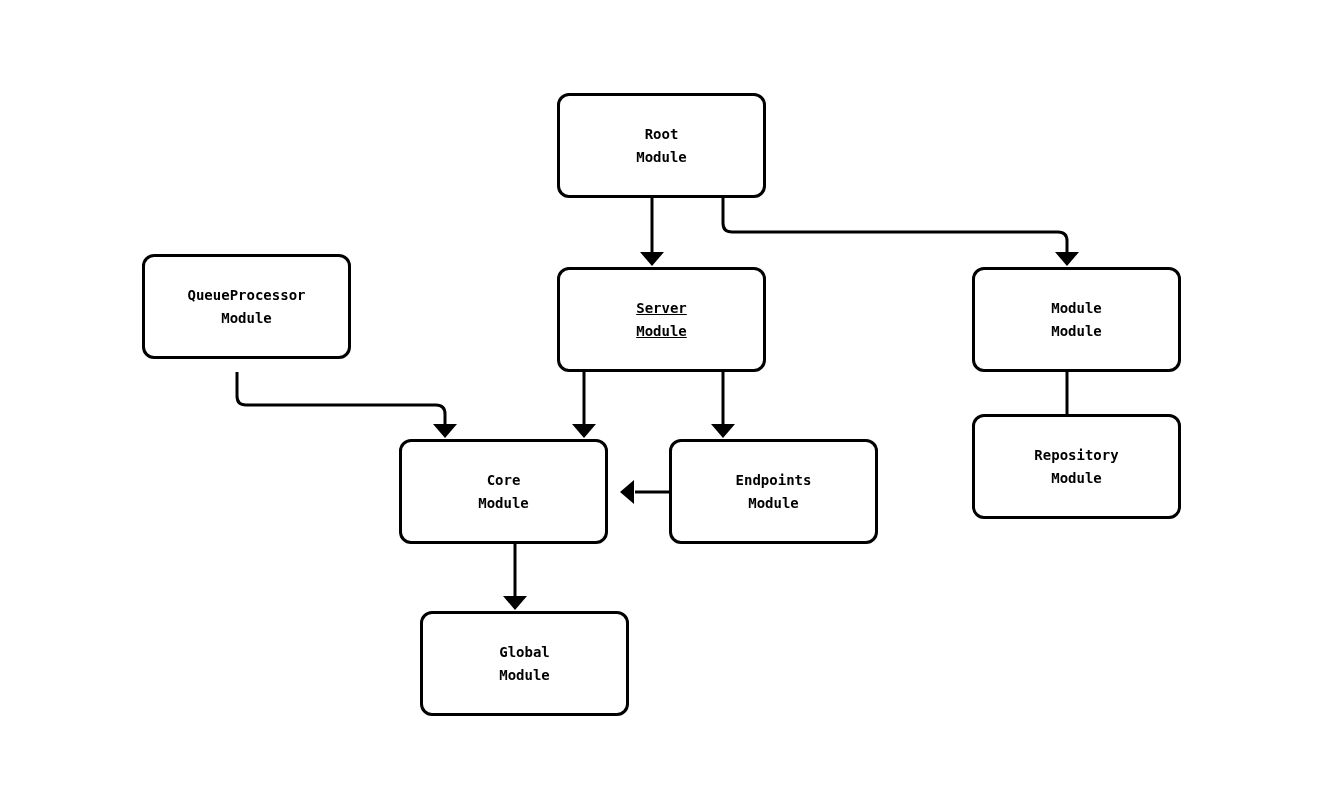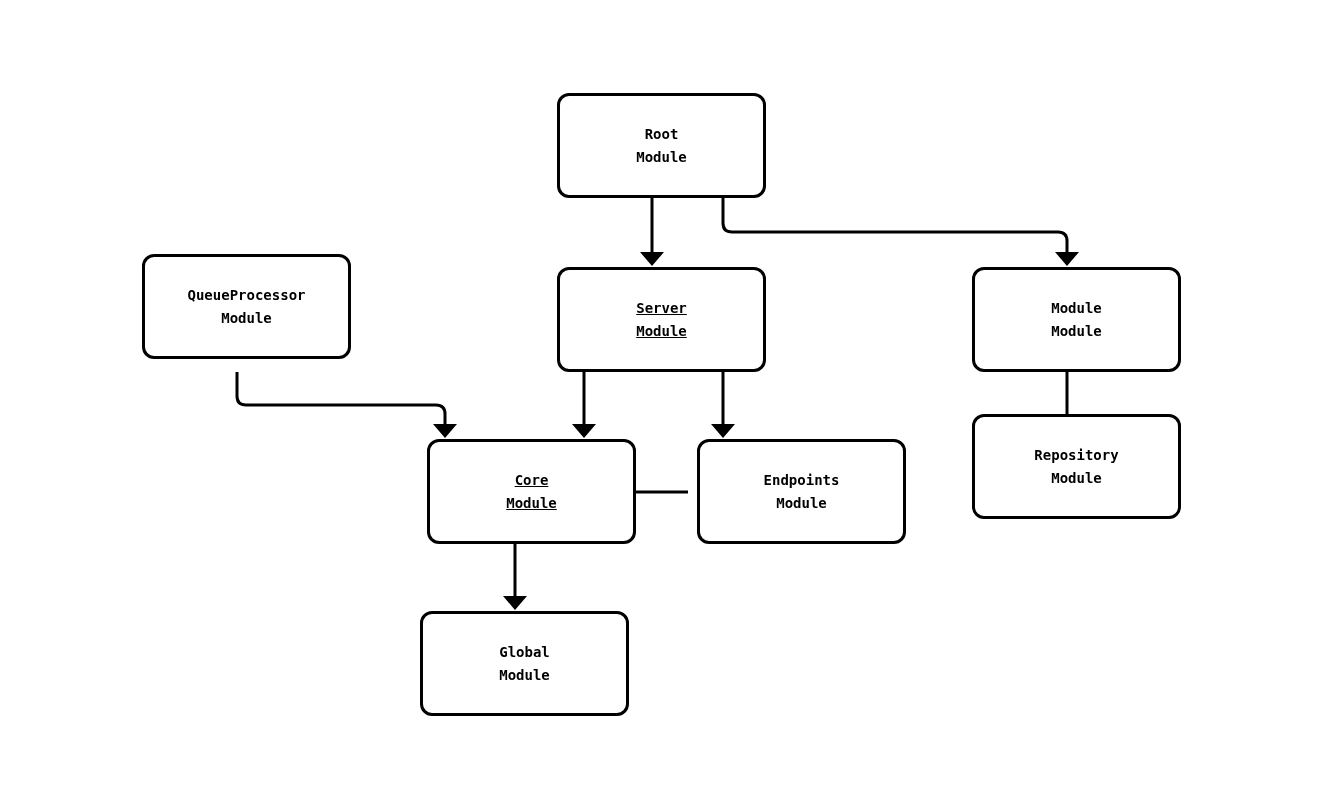--- a/index.html
+++ b/index.html
@@ -114,26 +114,26 @@
   <div class="node" style="left:548px; top:267px;text-decoration:underline;">
     <span>Server</span>
     <span>Module</span>
   </div>
 
   <div class="node" style="left:963px; top:267px;">
     <span>Module</span>
     <span>Module</span>
   </div>
 
-  <div class="node" style="left:418px; top:439px;text-decoration:underline;">
+  <div class="node" style="left:390px; top:439px;">
     <span>Core</span>
     <span>Module</span>
   </div>
 
-  <div class="node" style="left:688px; top:439px;">
+  <div class="node" style="left:660px; top:439px;">
     <span>Endpoints</span>
     <span>Module</span>
   </div>
 
   <div class="node" style="left:963px; top:414px;">
     <span>Repository</span>
     <span>Module</span>
   </div>
 
   <div class="node" style="left:411px; top:611px;">

